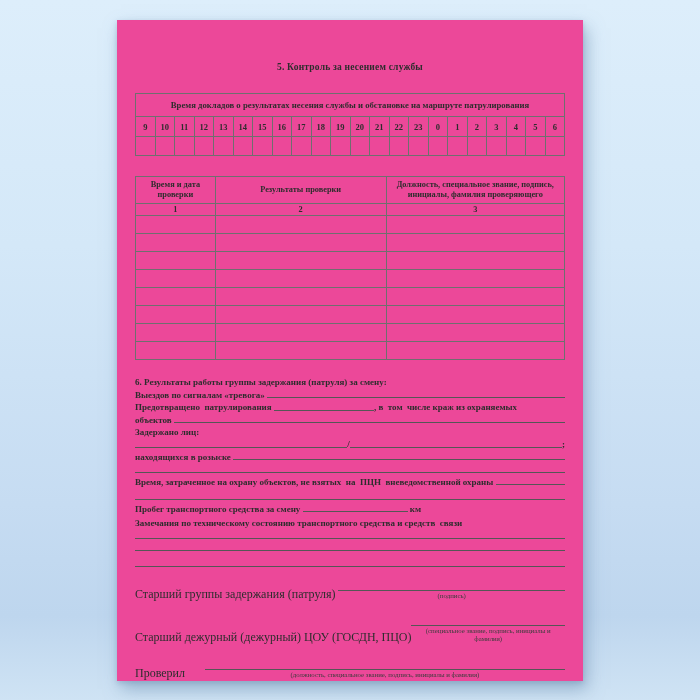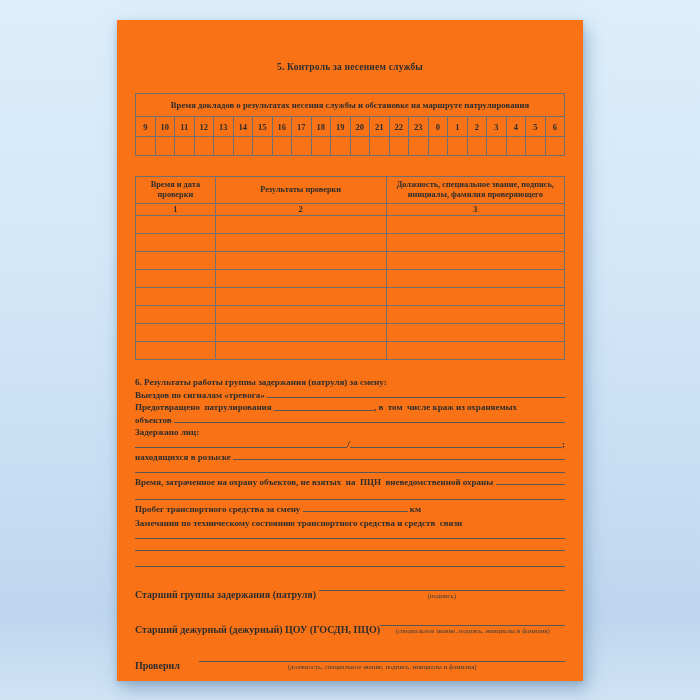--- a/index.html
+++ b/index.html
@@ -3,21 +3,21 @@
 <meta charset="utf-8">
 <style>
   html,body{margin:0;padding:0;}
   body{
     width:700px;height:700px;position:relative;overflow:hidden;
     background:linear-gradient(180deg,#ddeefb 0%,#d4e8f8 35%,#c6dcf2 72%,#bed6ee 88%,#cfe3f4 100%);
     font-family:"Liberation Serif","DejaVu Serif",serif;
   }
   .paper{
     position:absolute;left:117px;top:20px;width:466px;height:661px;
-    background:#f97316;
+    background:#ec4899;
     box-shadow:4px 8px 16px rgba(105,140,175,.55),0 2px 5px rgba(105,140,175,.35);
   }
   .content{position:absolute;left:18px;top:0;width:430px;color:#2d2d2d;}
   .title{margin-top:42px;text-align:center;font-weight:bold;font-size:9.5px;letter-spacing:.2px;}
 
   table{border-collapse:collapse;width:100%;table-layout:fixed;}
   td{border:1px solid #6f6f6f;padding:0;text-align:center;vertical-align:middle;}
 
   .t1{margin-top:21px;}
   .t1 .hd-cell{height:22px;font-size:8.7px;font-weight:600;margin-top:27px;}
@@ -36,21 +36,21 @@
   .f-line .txt{white-space:pre;}
   .f-line .blank,.f-line .fillb{border-bottom:1px solid #565656;margin-bottom:1.5px;height:8px;}
   .f-line .fillb{flex:1;}
   #form-lines .f-line:nth-child(9){margin-top:2.5px;}
   #form-lines .f-line:nth-child(11){margin-top:1.5px;}
   #form-lines .f-line:nth-child(14){margin-top:4px;}
   #form-lines .f-line:nth-child(15){margin-top:2px;}
   #form-lines .f-line:nth-child(16){margin-top:2px;}
 
   .sig{display:flex;align-items:flex-end;}
-  .sig .lbl{white-space:pre;font-size:10px;font-weight:700;line-height:11px;}
+  .sig .lbl{white-space:pre;font-size:12px;font-weight:400;line-height:11px;}
   .sig .fcol{flex:1;}
   .sig .sline{border-bottom:1px solid #565656;height:9px;}
   .sig .cap{text-align:center;font-size:6.8px;font-weight:400;color:#3c3c3c;margin-top:1px;line-height:8px;}
   #signatures .sig:nth-child(1){margin-top:12px;}
   #signatures .sig:nth-child(2){margin-top:16px;}
   #signatures .sig:nth-child(3){margin-top:17px;gap:17px;}
 </style>
 </head>
 <body>
 

